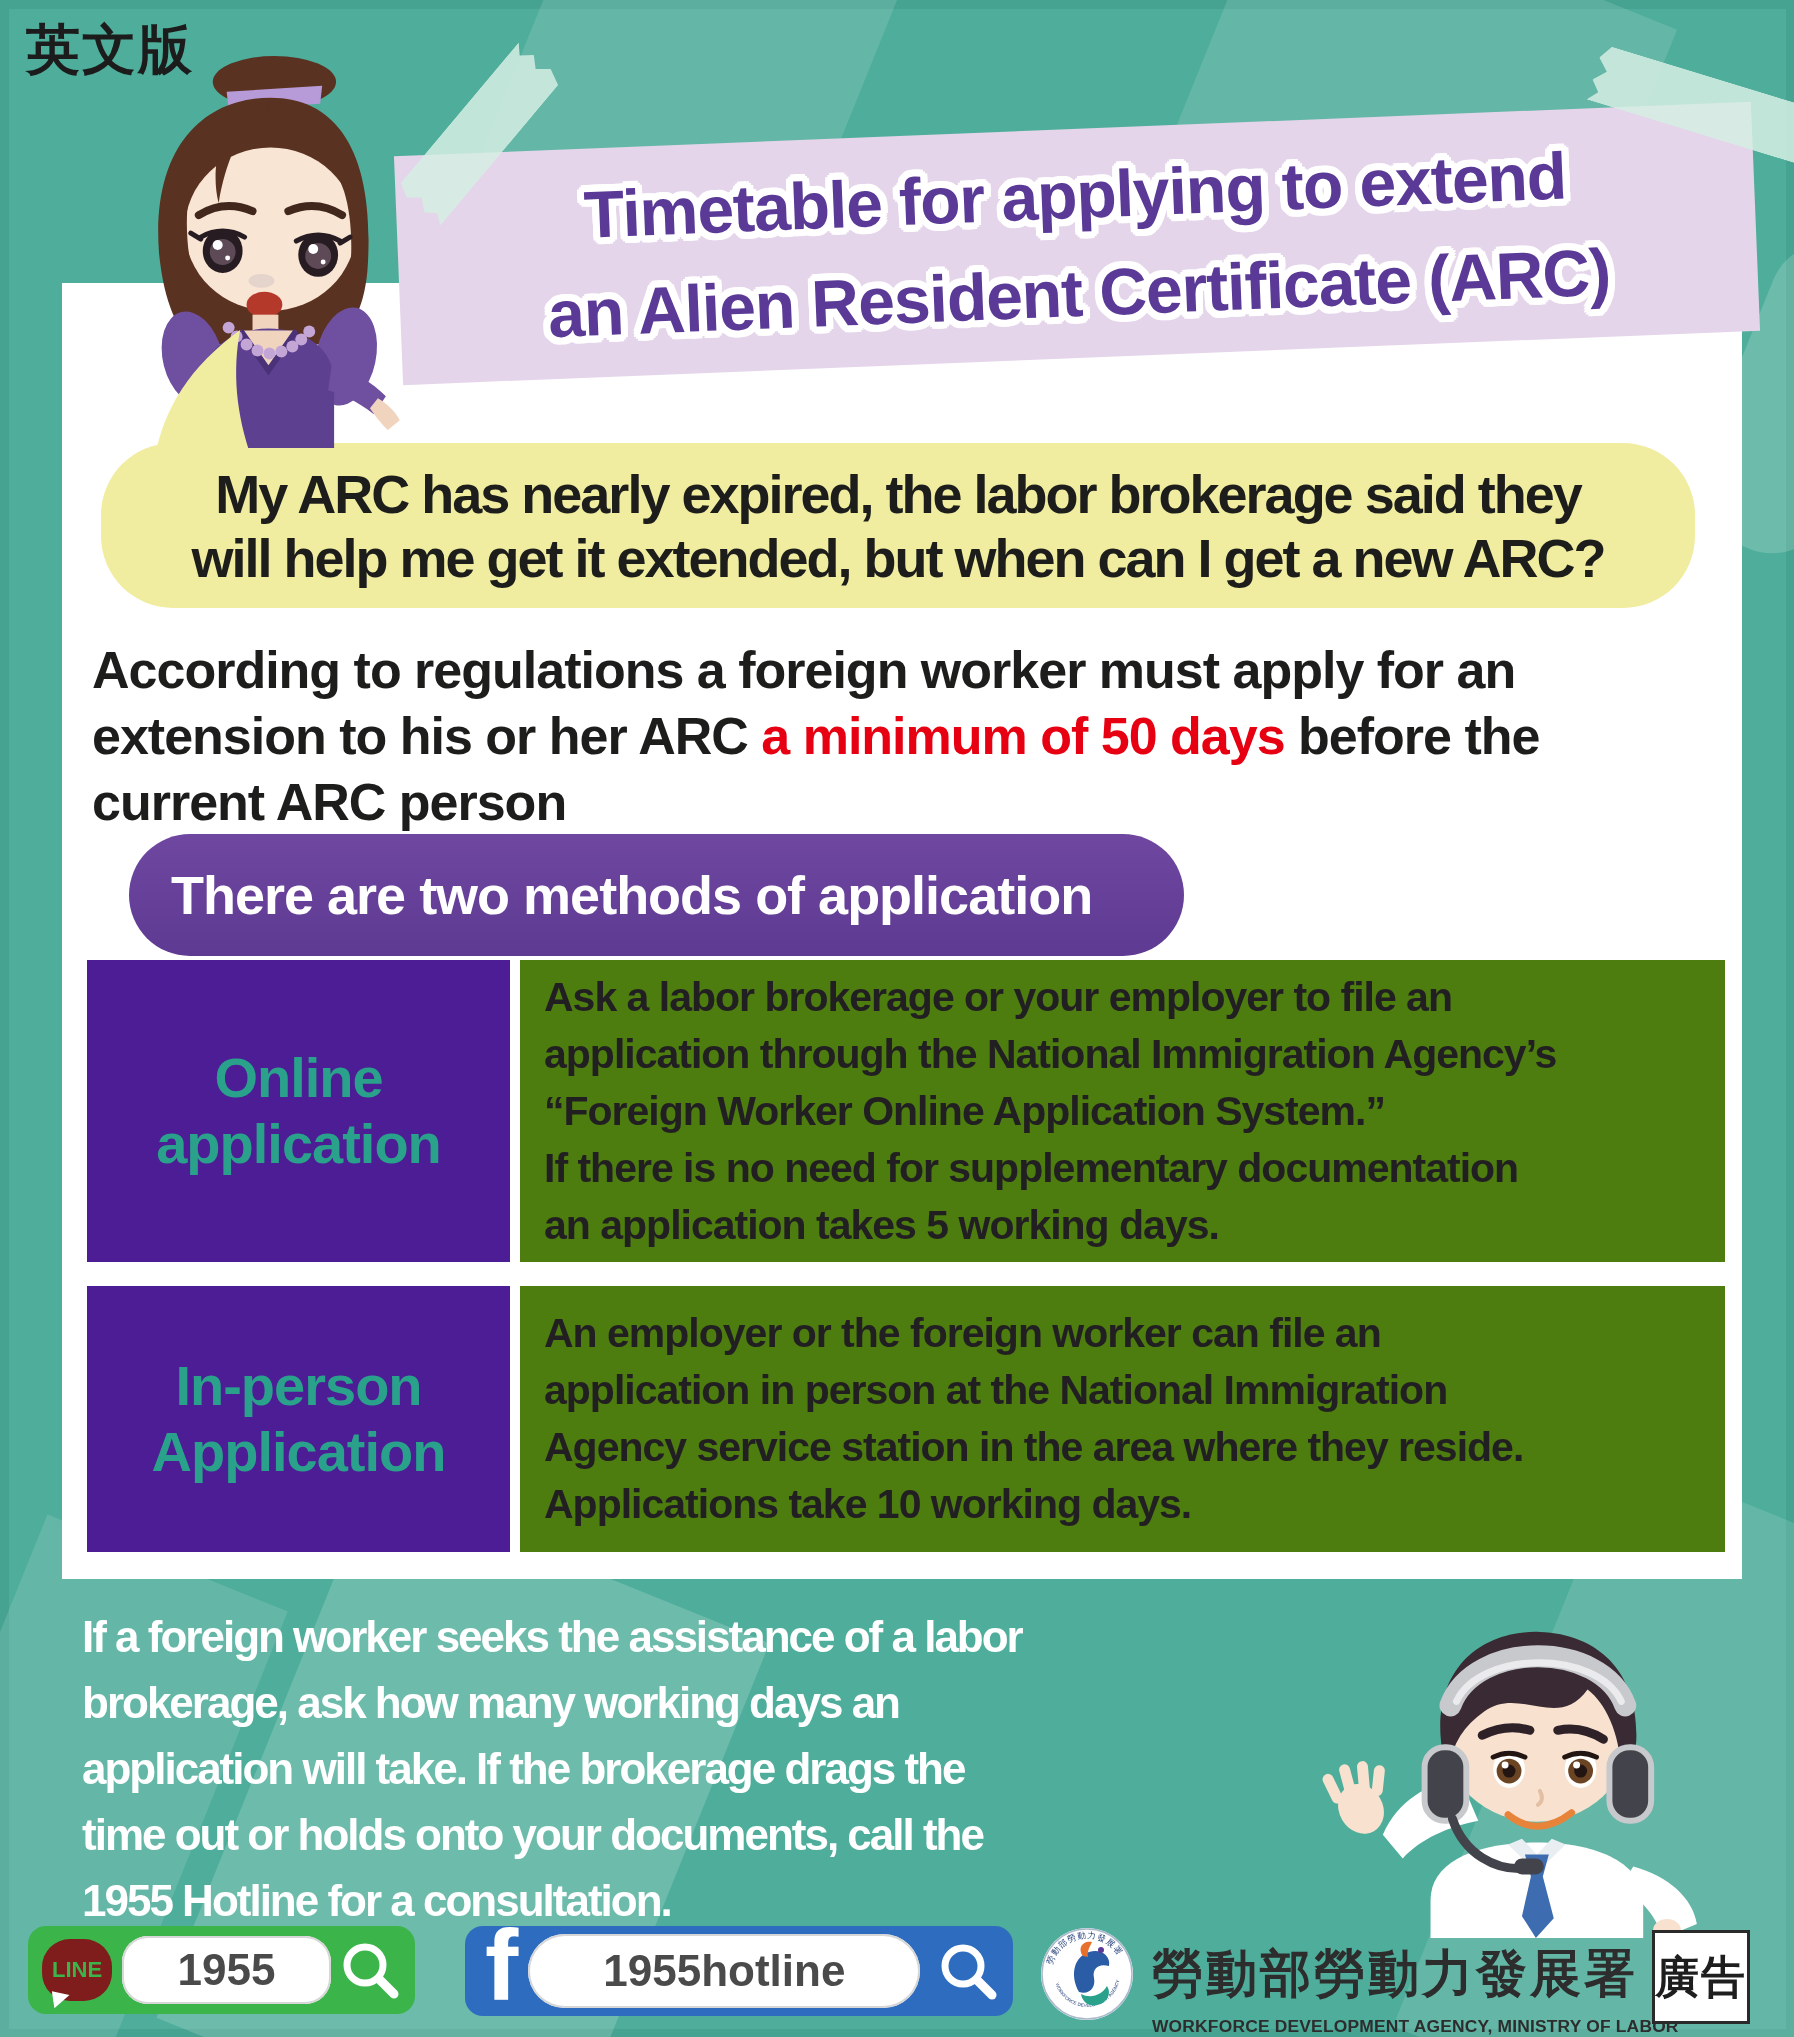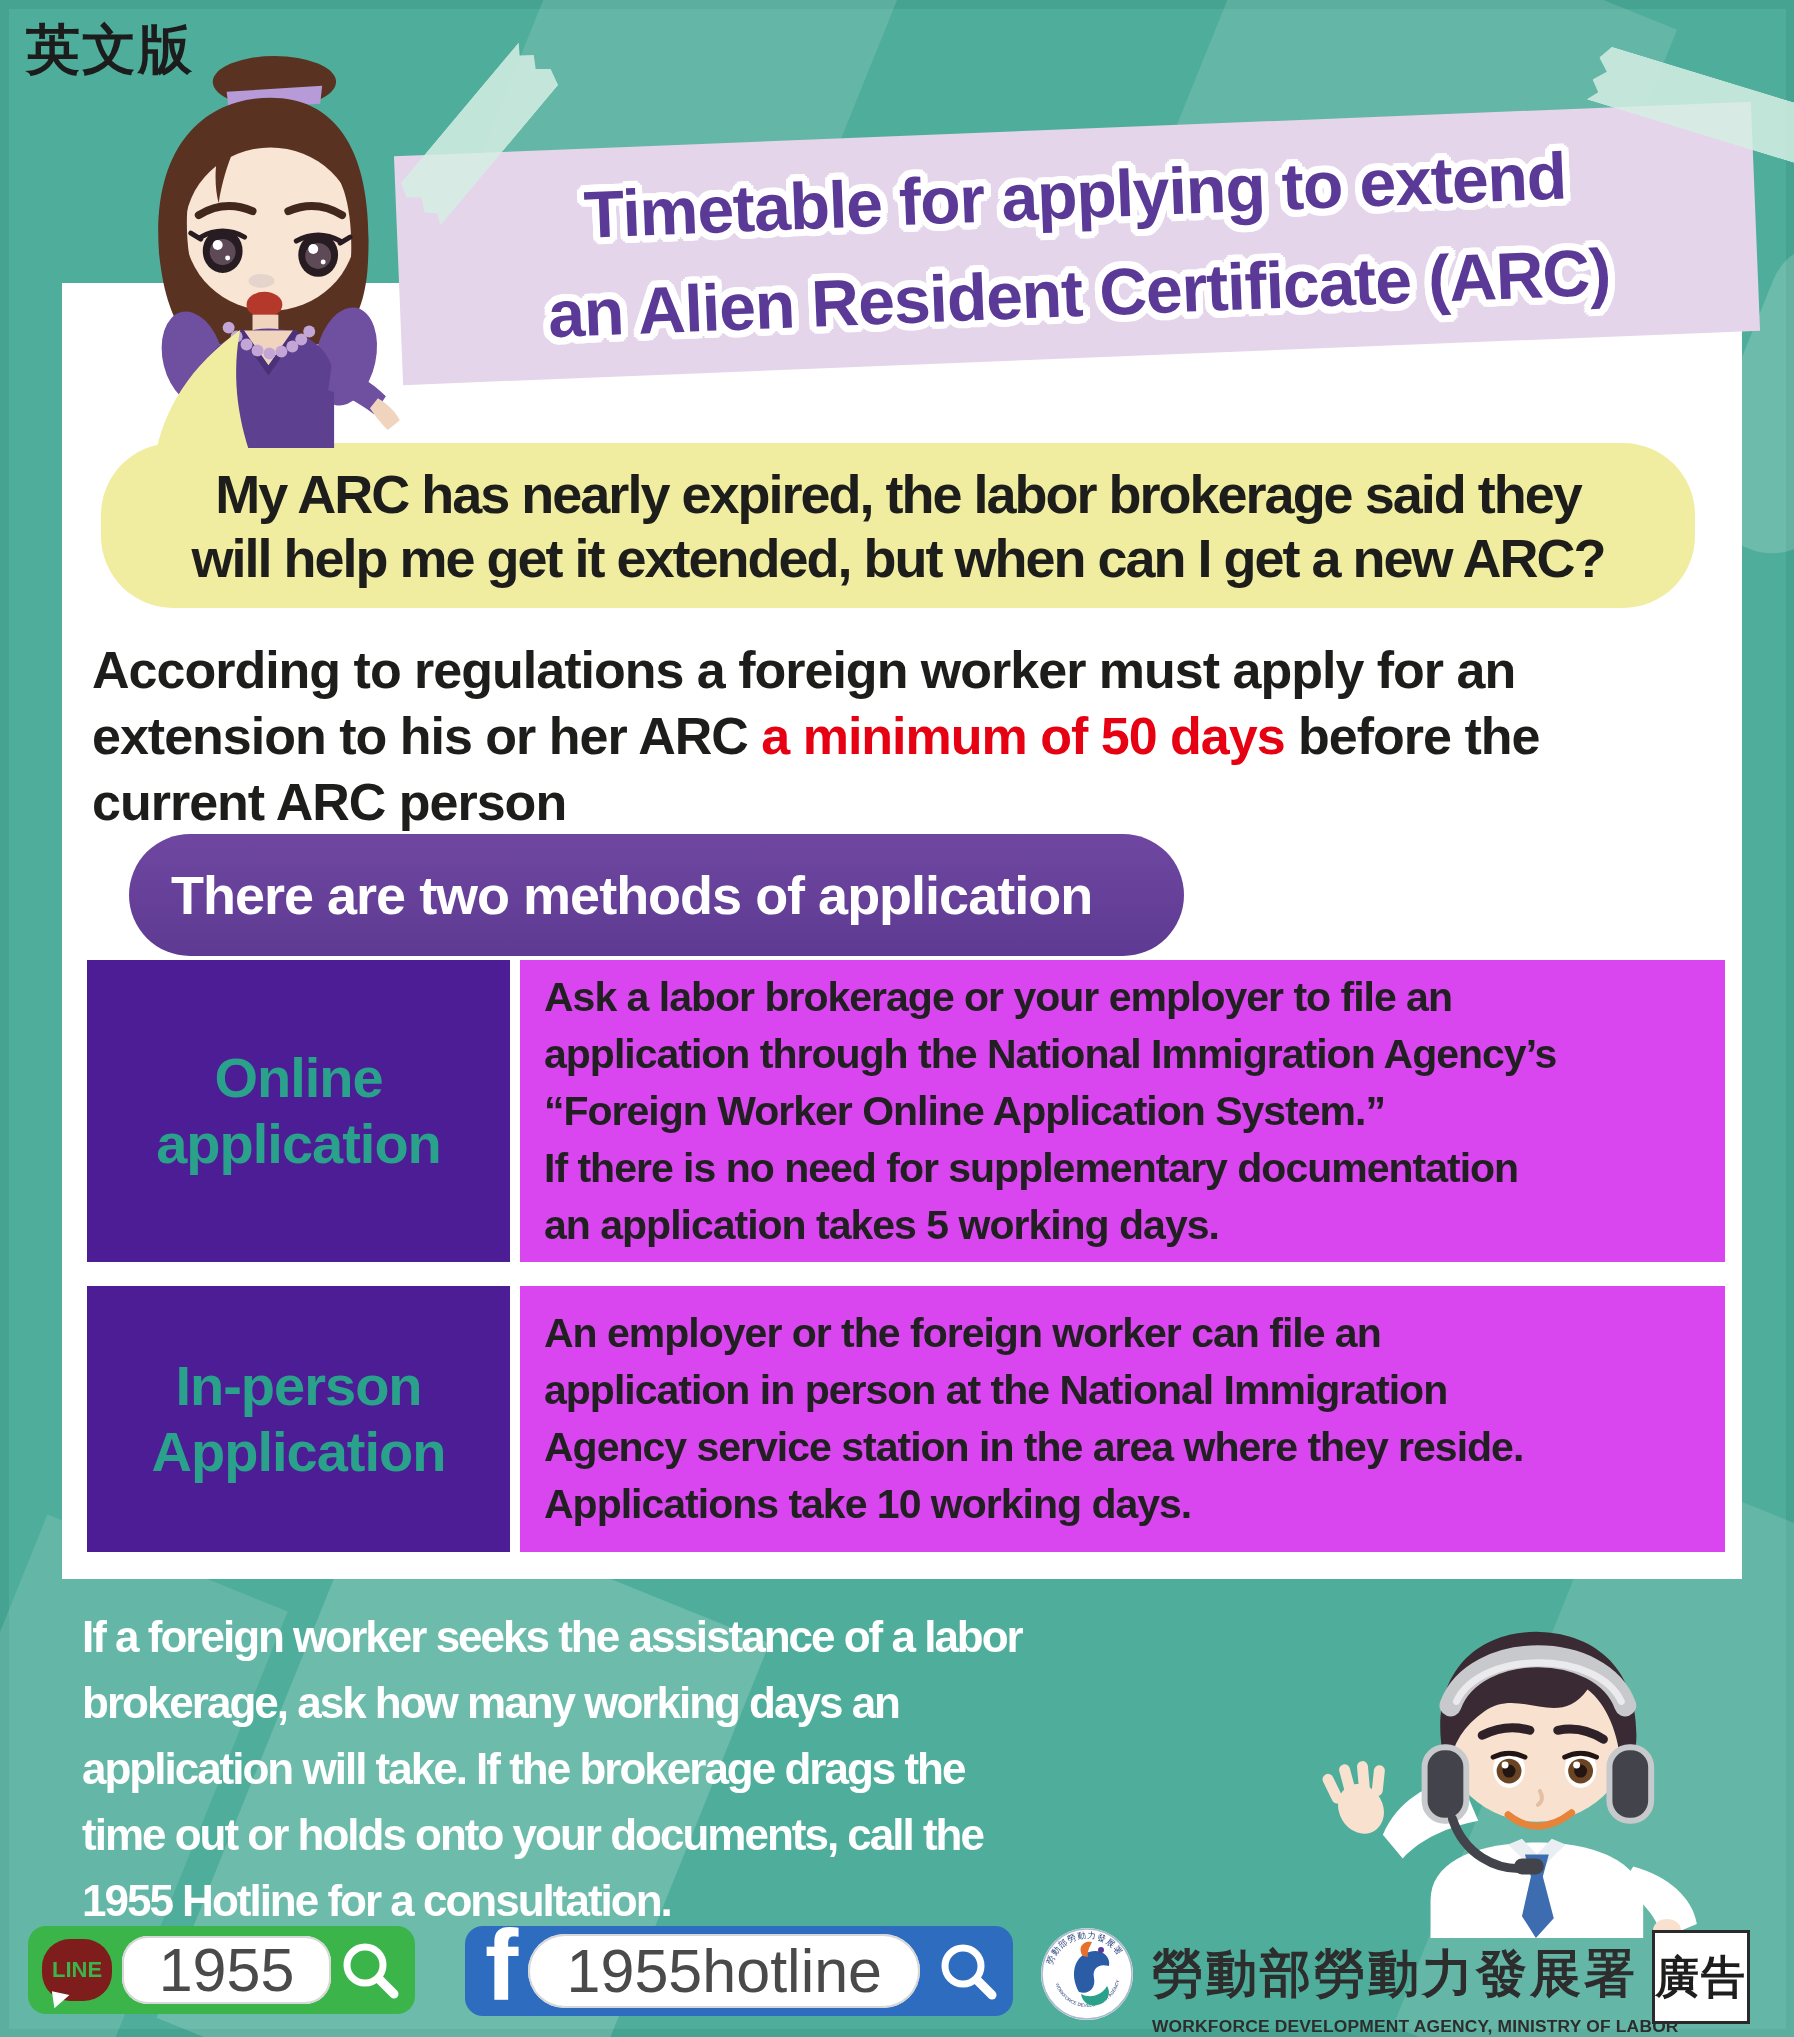--- a/index.html
+++ b/index.html
@@ -39,21 +39,21 @@
   .highlight-red{color:#e60012;}
 
   
   .pill{position:absolute;left:129px;top:834px;width:1055px;height:122px;border-radius:62px;
     background:linear-gradient(180deg,#6f47a0,#5e3a92);display:flex;align-items:center;z-index:4;}
   .pill .p-text{font-size:54px;font-weight:700;letter-spacing:-1px;color:#ffffff;padding-left:42px;white-space:nowrap;}
   .mtable{position:absolute;left:87px;top:960px;width:1638px;z-index:3;}
   .mrow{display:flex;margin-bottom:24px;}
   .mlabel{width:423px;background:#4c1d95;display:flex;flex-direction:column;justify-content:center;align-items:center;}
   .mlabel .l-line{font-size:56px;font-weight:700;color:#2aa18b;line-height:66px;letter-spacing:-1px;}
-  .mdesc{flex:1;margin-left:10px;background:#d946ef;display:flex;align-items:center;}
+  .mdesc{flex:1;margin-left:10px;background:#4d7c0f;display:flex;align-items:center;}
   .mdesc .d-text{font-size:41px;font-weight:700;letter-spacing:-1px;color:#221f22;line-height:57px;padding:14px 18px 14px 24px;white-space:pre-line;}
   .row1{height:302px;}
   .row2{height:266px;}
 
   
   .advice{position:absolute;left:82px;top:1604px;width:1174px;z-index:4;}
   .advice .a-line{font-size:44px;font-weight:700;letter-spacing:-2px;color:#ffffff;line-height:66px;white-space:nowrap;}
 
   
   .woman{position:absolute;left:107px;top:54px;width:299px;height:394px;z-index:4;}
@@ -65,21 +65,21 @@
   .line-box{left:28px;top:1926px;width:387px;height:88px;background:#3bb54a;}
   .fb-box{left:465px;top:1926px;width:548px;height:90px;background:#2e6cc0;}
   .line-bubble{position:relative;width:70px;height:62px;background:#7f1d1d;border-radius:28px;margin-left:14px;
     display:flex;align-items:center;justify-content:center;}
   .line-bubble:after{content:"";position:absolute;left:8px;bottom:-8px;width:0;height:0;
     border-left:6px solid transparent;border-right:12px solid transparent;border-top:16px solid #ffffff;transform:rotate(12deg);}
   .line-bubble span{font-size:22px;font-weight:700;color:#3bb54a;letter-spacing:0;}
   .search-pill{background:#ffffff;border-radius:26px;display:flex;align-items:center;justify-content:center;box-shadow:inset 0 0 0 2px #d7d7d7;}
   .line-search{width:209px;height:68px;margin-left:10px;}
   .fb-search{width:392px;height:74px;border-radius:37px;margin-left:10px;}
-  .search-text{font-size:61px;font-weight:400;color:#4a4a4a;letter-spacing:0;}
+  .search-text{font-size:44px;font-weight:700;color:#4a4a4a;letter-spacing:0;}
   .fb-f{font-size:100px;font-weight:700;color:#ffffff;margin-left:20px;line-height:0;transform:translateY(-6px);}
   .mag{margin-left:auto;margin-right:14px;}
   .logo-wrap{left:1039px;top:1926px;width:96px;height:96px;}
   .agency{left:1152px;top:1940px;z-index:10;}
   .agency .zh{font-size:51px;font-weight:600;color:#2d2d2d;letter-spacing:3px;white-space:nowrap;
     font-family:"Liberation Sans","DejaVu Sans",sans-serif;}
   .agency .en{font-size:17.4px;font-weight:700;color:#2d2d2d;letter-spacing:0.2px;margin-top:7px;white-space:nowrap;}
   .ad-box{left:1652px;top:1930px;width:92px;height:88px;background:#ffffff;border:3px solid #2a2a2a;
     display:flex;align-items:center;}
   .ad-box span{font-size:44px;font-weight:700;color:#1e1e1e;letter-spacing:2px;}

